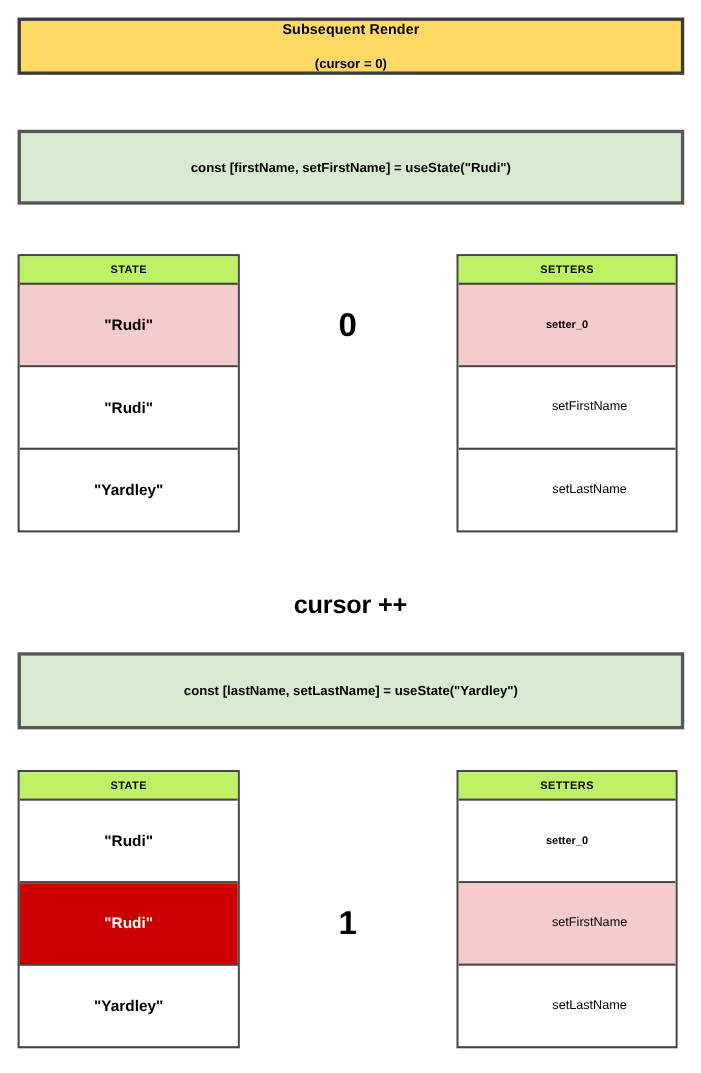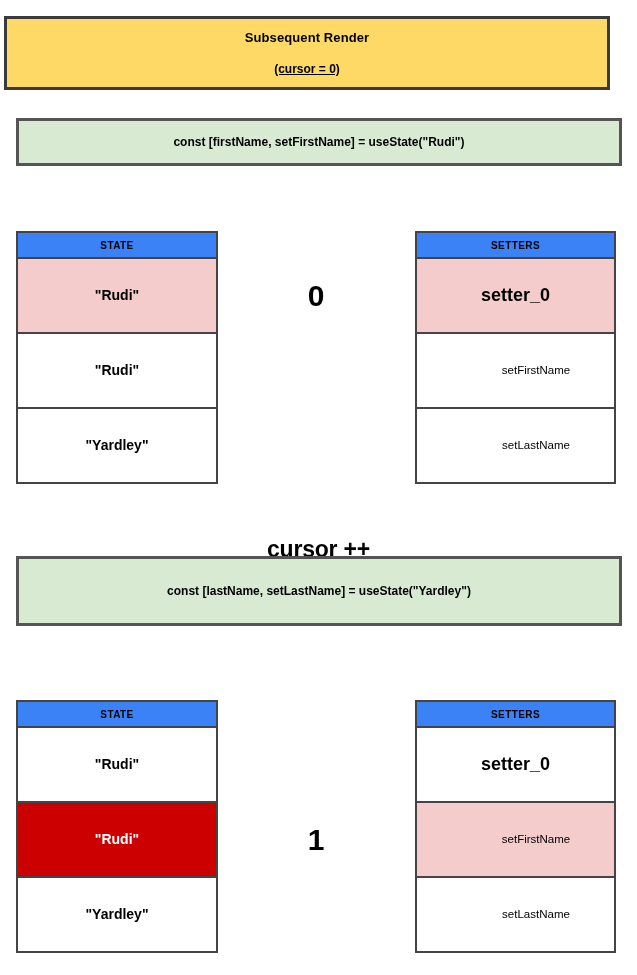--- a/index.html
+++ b/index.html
@@ -34,21 +34,20 @@
     font-size: 13px;
     font-weight: bold;
     letter-spacing: 0.1px;
     line-height: 1.2;
   }
   .banner-sub {
     font-size: 12px;
     font-weight: bold;
     margin-top: 16px;
     line-height: 1.2;
-    text-decoration: underline;
   }
   .banner-code {
     font-size: 12px;
     font-weight: bold;
     line-height: 1.2;
   }
 
   
   .cursor-label {
     font-size: 23px;
@@ -76,21 +75,21 @@
   .tbl-head {
     box-sizing: border-box;
     height: 26px;
     border-bottom: 2px solid #444444;
     display: flex;
     align-items: center;
     justify-content: center;
     font-size: 10px;
     font-weight: bold;
     letter-spacing: 0.4px;
-    background: #3b82f6;
+    background: #bef264;
   }
   .tbl-row {
     box-sizing: border-box;
     flex: 1 1 0;
     border-bottom: 2px solid #444444;
     display: flex;
     align-items: center;
     justify-content: center;
     background: #ffffff;
   }
@@ -103,34 +102,34 @@
     font-size: 14px;
     font-weight: bold;
     line-height: 1.2;
   }
   .cell-text.small {
     font-size: 11.5px;
     font-weight: normal;
     margin-left: 41px;
   }
   .cell-text.bold-small {
-    font-size: 18px;
+    font-size: 10px;
     font-weight: bold;
   }
   .tbl-row.red .cell-text { color: #ffffff; }
 </style>
 </head>
 <body>
 
-<div class="abs banner yellow" style="left:4px; top:16px; width:606px; height:74px;">
+<div class="abs banner yellow" style="left:16px; top:16px; width:606px; height:52px;">
   <div class="banner-title">Subsequent Render</div>
   <div class="banner-sub">(cursor = 0)</div>
 </div>
 
-<div class="abs banner green" style="left:16px; top:118px; width:606px; height:48px;">
+<div class="abs banner green" style="left:16px; top:118px; width:606px; height:68px;">
   <div class="banner-code">const [firstName, setFirstName] = useState("Rudi")</div>
 </div>
 
 <div class="abs tbl" style="left:16px; top:231px; width:202px; height:253px;">
   <div class="tbl-head">STATE</div>
   <div class="tbl-row pink">
     <span class="cell-text">"Rudi"</span>
   </div>
   <div class="tbl-row">
     <span class="cell-text">"Rudi"</span>
@@ -150,21 +149,21 @@
   <div class="tbl-row">
     <span class="cell-text small">setFirstName</span>
   </div>
   <div class="tbl-row">
     <span class="cell-text small">setLastName</span>
   </div>
 </div>
 
 <div class="abs cursor-label" style="left:0px; top:536px;">cursor ++</div>
 
-<div class="abs banner green" style="left:16px; top:556px; width:606px; height:70px;">
+<div class="abs banner green" style="left:16px; top:593px; width:606px; height:70px;">
   <div class="banner-code">const [lastName, setLastName] = useState("Yardley")</div>
 </div>
 
 <div class="abs tbl" style="left:16px; top:700px; width:202px; height:253px;">
   <div class="tbl-head">STATE</div>
   <div class="tbl-row">
     <span class="cell-text">"Rudi"</span>
   </div>
   <div class="tbl-row red">
     <span class="cell-text">"Rudi"</span>

